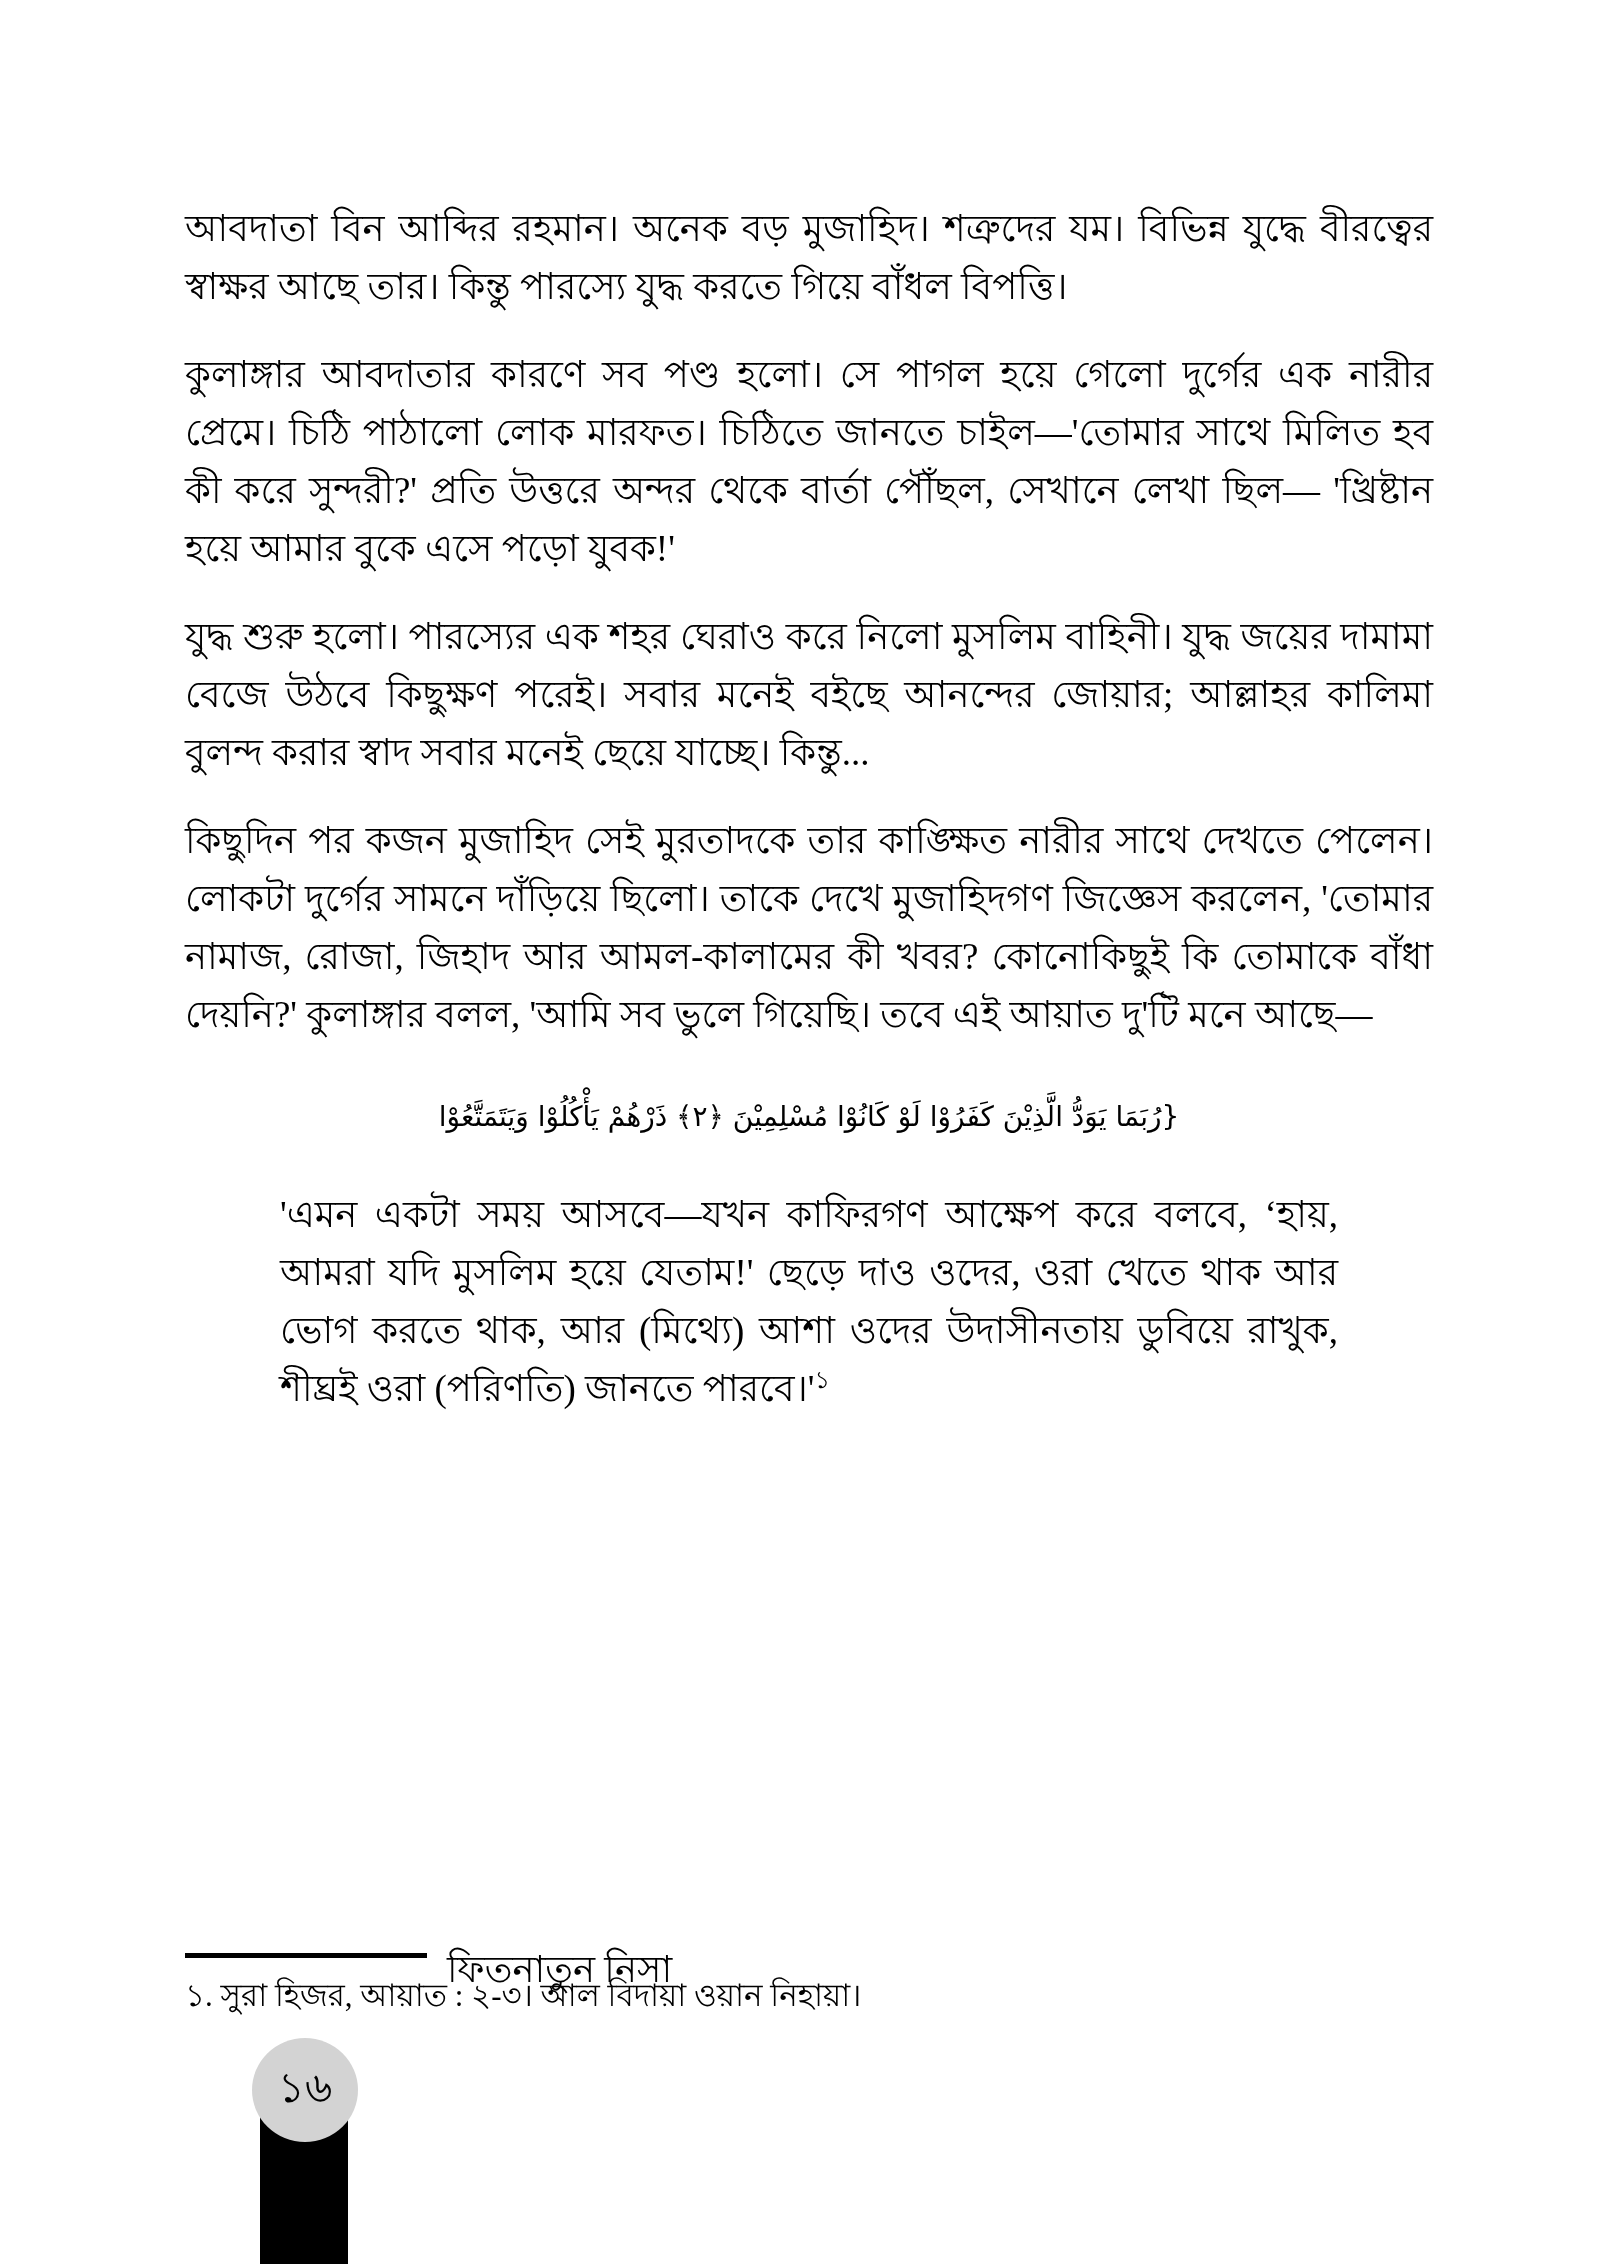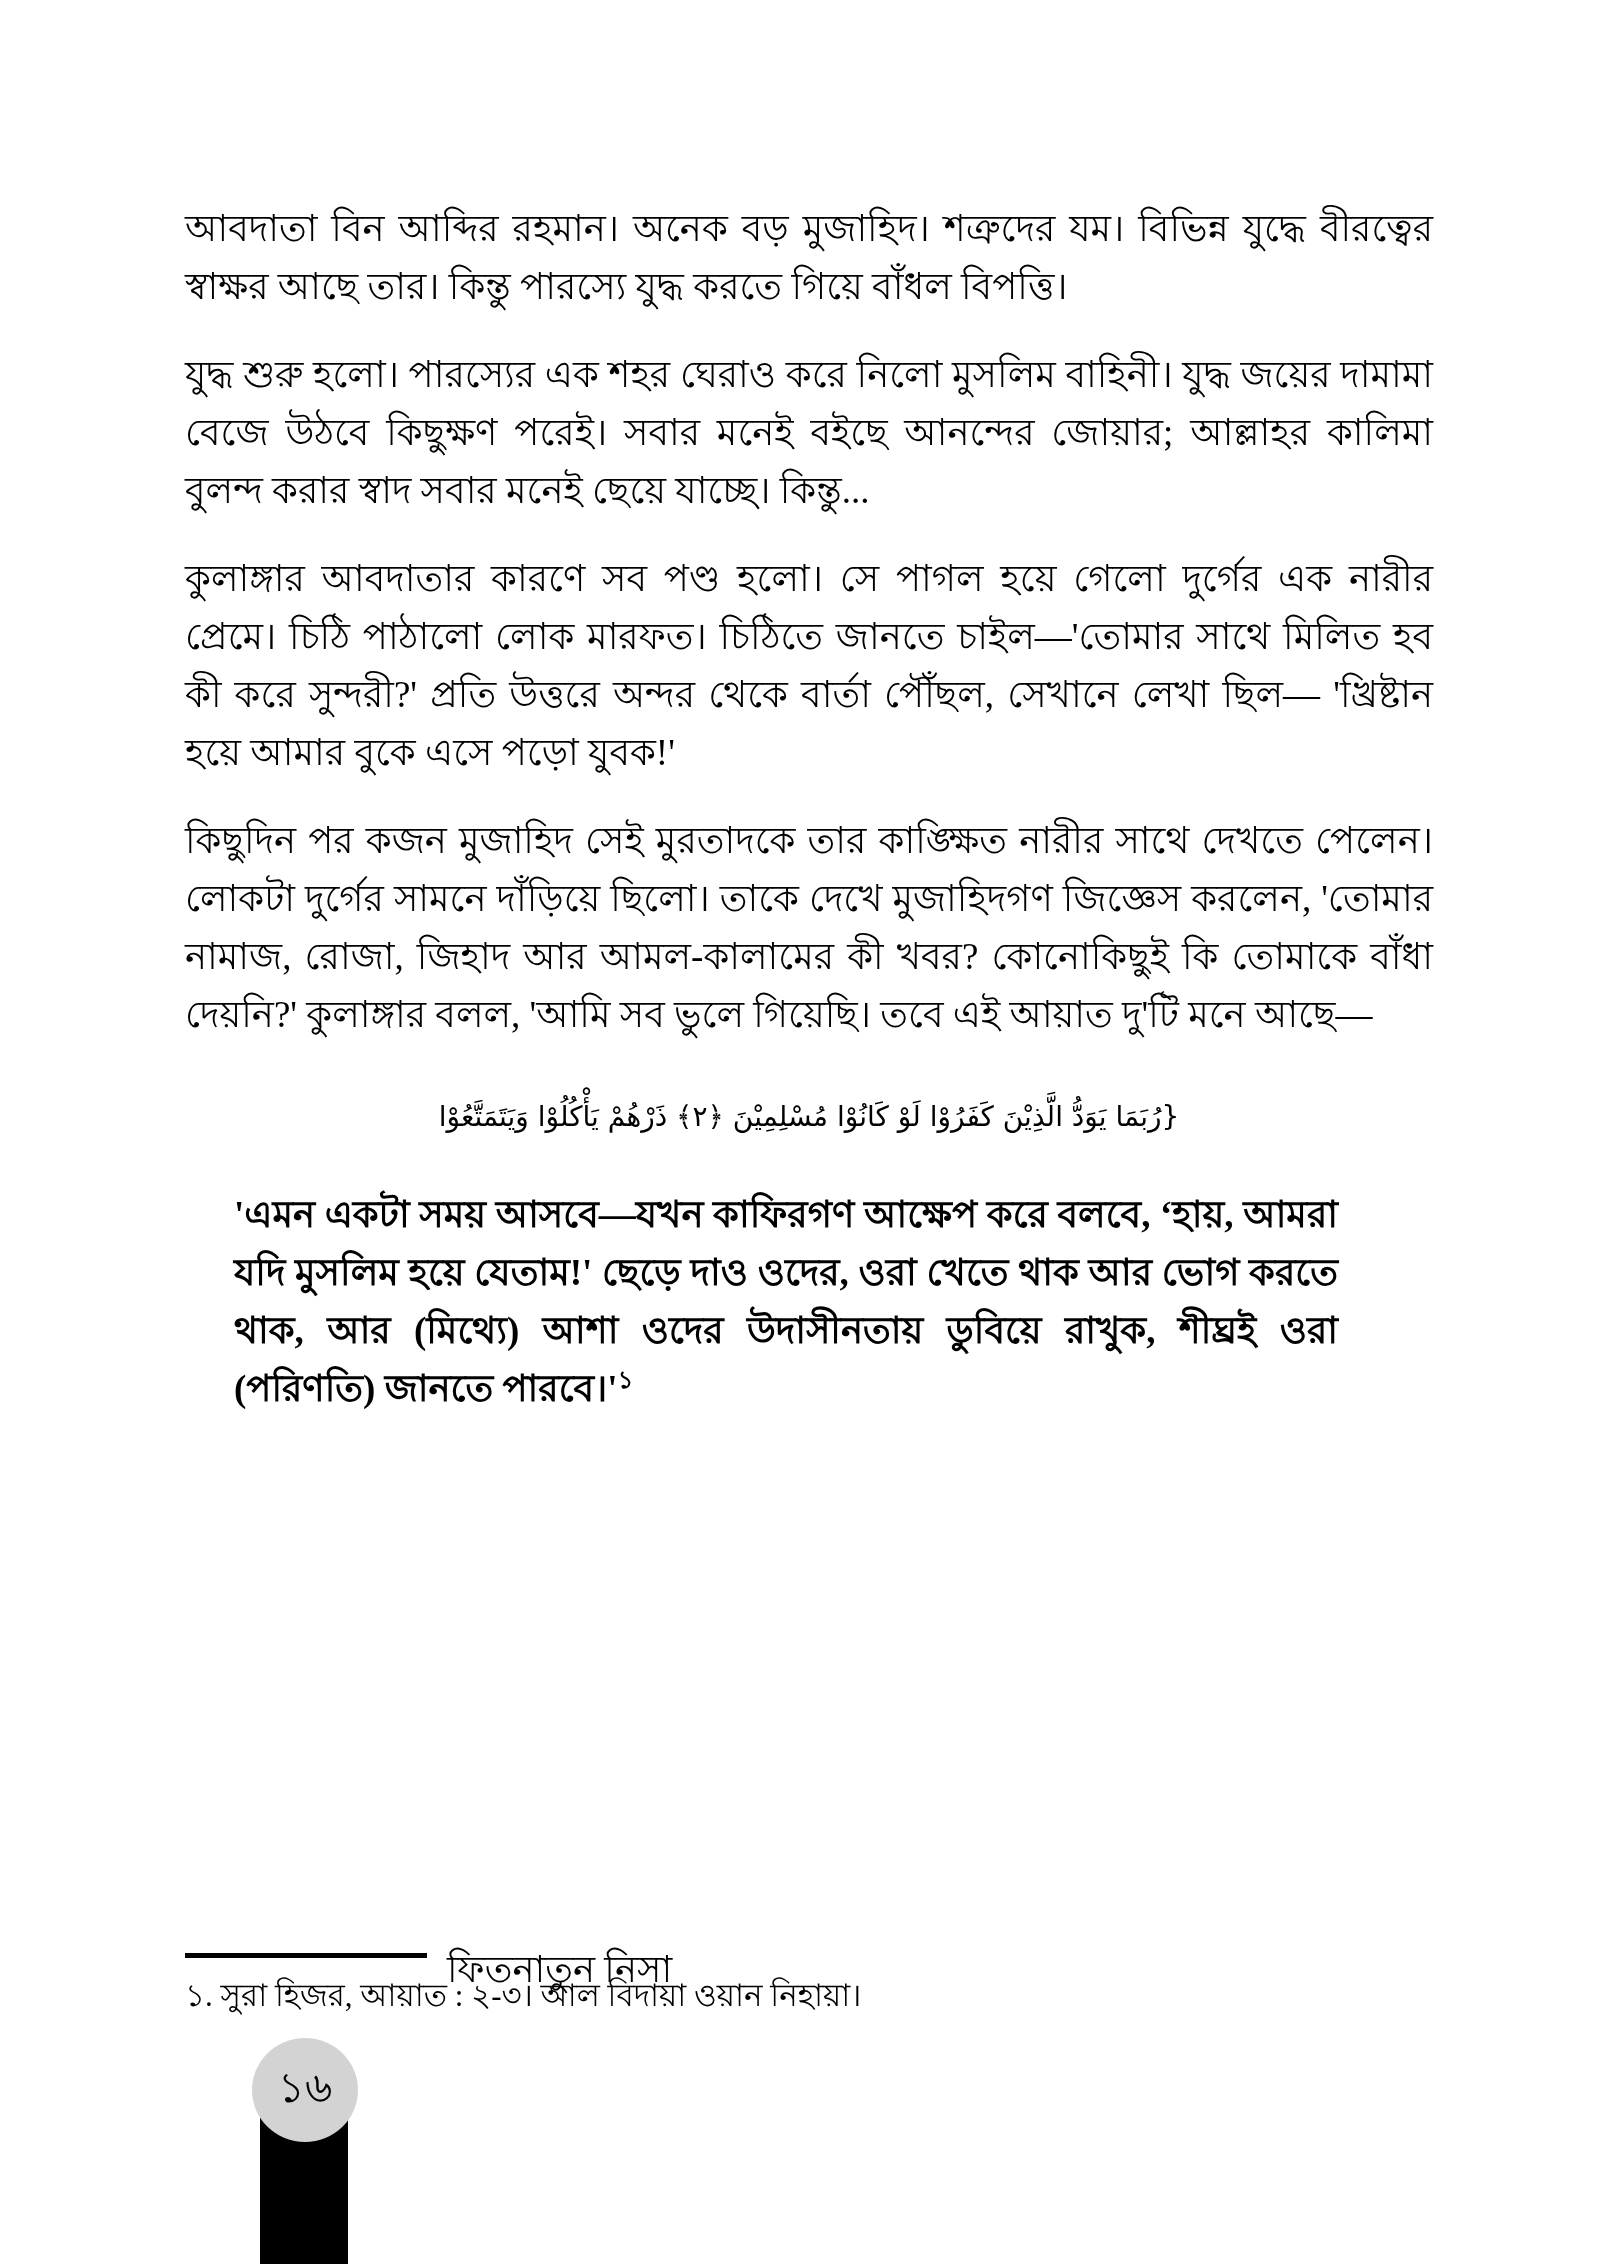--- a/index.html
+++ b/index.html
@@ -35,22 +35,21 @@
     font-family: "DejaVu Sans", sans-serif;
     font-size: 28px;
     line-height: 86px;
     margin: 18px 40px 26px 40px;
   }
   .quran-arabic .verse-line { display: block; }
   .translation {
     font-size: 37px;
     line-height: 58px;
     text-align: justify;
-    margin: 0 95px 30px 49px;
-    font-weight: bold;
+    margin: 0 95px 30px 95px;
   }
   .translation sup {
     font-size: 24px;
     line-height: 0;
   }
   .footnote-rule {
     position: absolute;
     left: 185px;
     top: 1953px;
     width: 242px;
@@ -96,23 +95,23 @@
 </style>
 </head>
 <body>
 
 <div class="page">
 
   <div class="content">
 
     <p class="para">আবদাতা বিন আব্দির রহমান। অনেক বড় মুজাহিদ। শত্রুদের যম। বিভিন্ন যুদ্ধে বীরত্বের স্বাক্ষর আছে তার। কিন্তু পারস্যে যুদ্ধ করতে গিয়ে বাঁধল বিপত্তি।</p>
 
+    <p class="para">কুলাঙ্গার আবদাতার কারণে সব পণ্ড হলো। সে পাগল হয়ে গেলো দুর্গের এক নারীর প্রেমে। চিঠি পাঠালো লোক মারফত। চিঠিতে জানতে চাইল—'তোমার সাথে মিলিত হব কী করে সুন্দরী?' প্রতি উত্তরে অন্দর থেকে বার্তা পৌঁছল, সেখানে লেখা ছিল— 'খ্রিষ্টান হয়ে আমার বুকে এসে পড়ো যুবক!'</p>
+
     <p class="para">যুদ্ধ শুরু হলো। পারস্যের এক শহর ঘেরাও করে নিলো মুসলিম বাহিনী। যুদ্ধ জয়ের দামামা বেজে উঠবে কিছুক্ষণ পরেই। সবার মনেই বইছে আনন্দের জোয়ার; আল্লাহর কালিমা বুলন্দ করার স্বাদ সবার মনেই ছেয়ে যাচ্ছে। কিন্তু...</p>
-
-    <p class="para">কুলাঙ্গার আবদাতার কারণে সব পণ্ড হলো। সে পাগল হয়ে গেলো দুর্গের এক নারীর প্রেমে। চিঠি পাঠালো লোক মারফত। চিঠিতে জানতে চাইল—'তোমার সাথে মিলিত হব কী করে সুন্দরী?' প্রতি উত্তরে অন্দর থেকে বার্তা পৌঁছল, সেখানে লেখা ছিল— 'খ্রিষ্টান হয়ে আমার বুকে এসে পড়ো যুবক!'</p>
 
 
     <p class="para">কিছুদিন পর কজন মুজাহিদ সেই মুরতাদকে তার কাঙ্ক্ষিত নারীর সাথে দেখতে পেলেন। লোকটা দুর্গের সামনে দাঁড়িয়ে ছিলো। তাকে দেখে মুজাহিদগণ জিজ্ঞেস করলেন, 'তোমার নামাজ, রোজা, জিহাদ আর আমল-কালামের কী খবর? কোনোকিছুই কি তোমাকে বাঁধা দেয়নি?' কুলাঙ্গার বলল, 'আমি সব ভুলে গিয়েছি। তবে এই আয়াত দু'টি মনে আছে—</p>
 
     <div class="quran-arabic">
       <span class="verse-line">{رُبَمَا يَوَدُّ الَّذِيْنَ كَفَرُوْا لَوْ كَانُوْا مُسْلِمِيْنَ ﴿٢﴾ ذَرْهُمْ يَأْكُلُوْا وَيَتَمَتَّعُوْا</span>
     </div>
 
     <div class="translation">
       <span>'এমন একটা সময় আসবে—যখন কাফিরগণ আক্ষেপ করে বলবে, ‘হায়, আমরা যদি মুসলিম হয়ে যেতাম!' ছেড়ে দাও ওদের, ওরা খেতে থাক আর ভোগ করতে থাক, আর (মিথ্যে) আশা ওদের উদাসীনতায় ডুবিয়ে রাখুক, শীঘ্রই ওরা (পরিণতি) জানতে পারবে।'</span><sup>১</sup>

